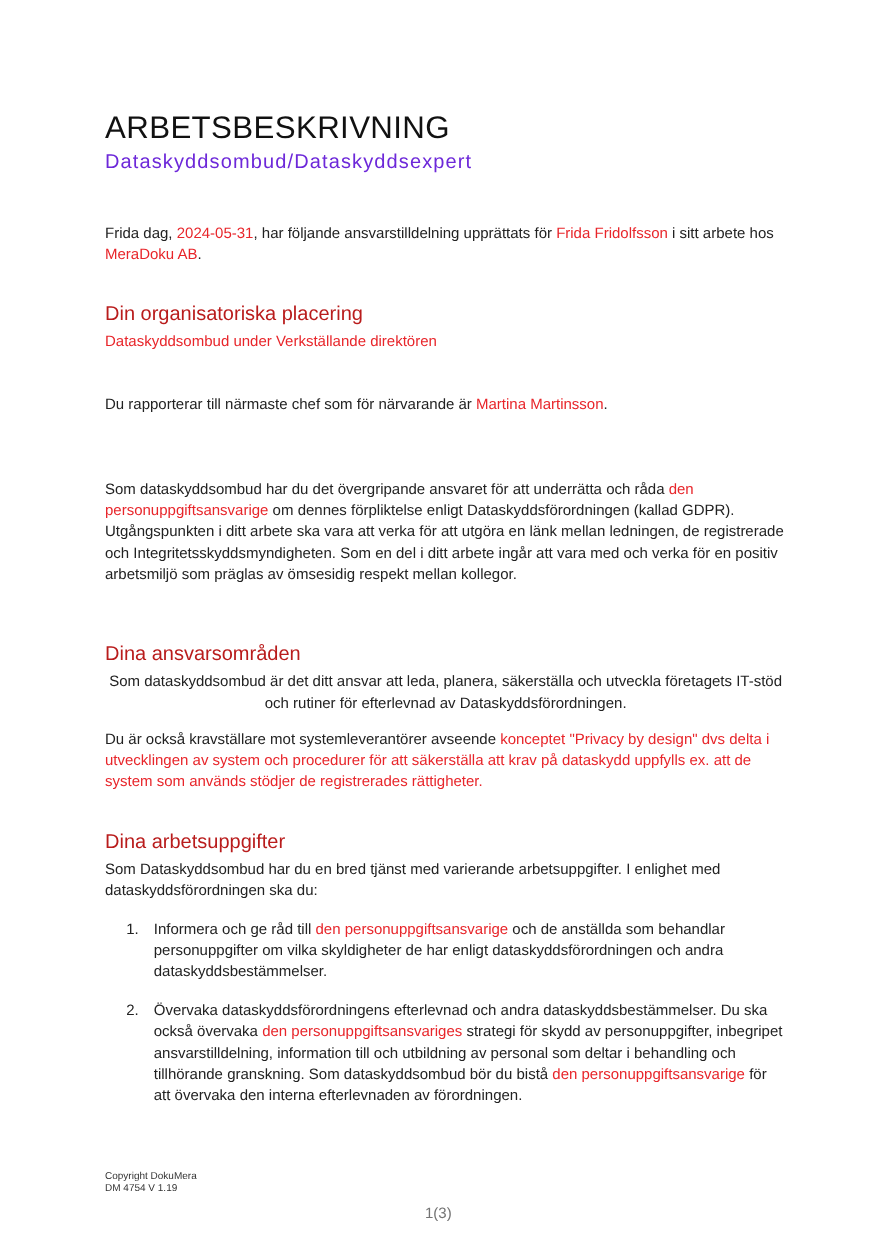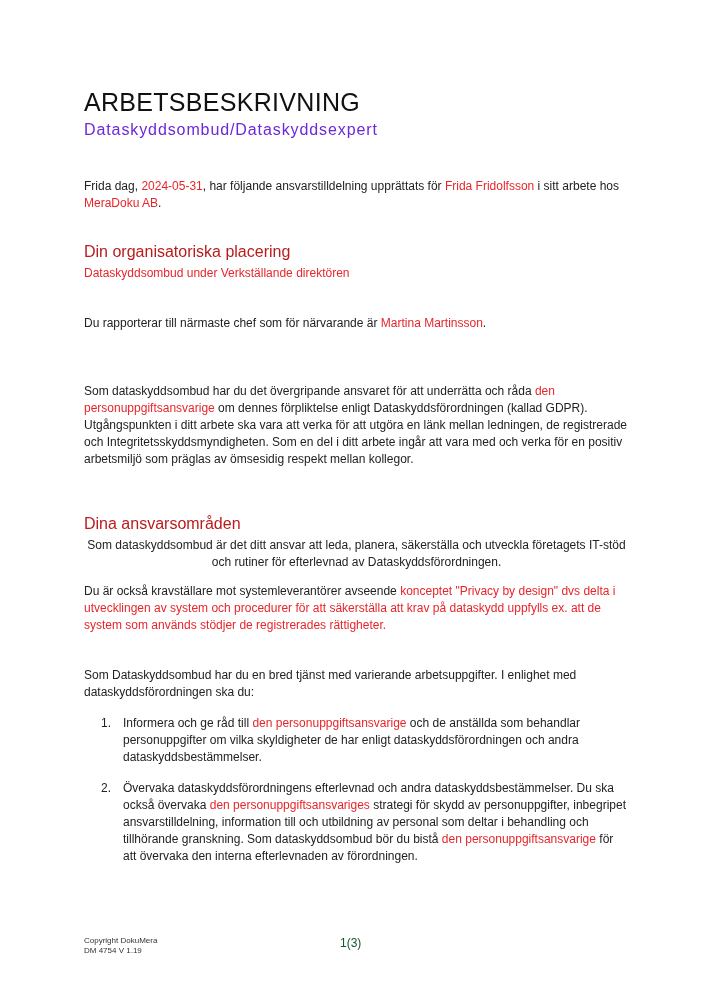--- a/index.html
+++ b/index.html
@@ -8,21 +8,21 @@
   .page { position: absolute; left: 84px; top: 0; width: 545px; }
   .title { position: absolute; top: 88px; left: 0; font-size: 25px; letter-spacing: 0.3px; color: #111; font-weight: normal; margin: 0; line-height: 28px; }
   .subtitle { position: absolute; top: 122px; left: 0; font-size: 16px; letter-spacing: 0.9px; color: #6d28d9; line-height: 16px; }
   .p { font-size: 12px; line-height: 17px; color: #222; margin: 0; }
   .red { color: #e8252a; }
   .h2 { font-size: 16px; line-height: 20px; color: #b91c1c; margin: 0; font-weight: normal; }
   .block { position: absolute; left: 0; width: 545px; }
   ol { margin: 0; padding: 0; list-style: none; }
   .li { position: relative; padding-left: 22px; font-size: 12px; line-height: 17px; }
   .li .num { position: absolute; left: 0; top: 0; }
-  .footer-page { position: absolute; top: 936px; left: 340px; font-size: 12px; color: #14532d; }
+  .footer-page { position: absolute; top: 963px; left: 340px; font-size: 12px; color: #737373; }
   .footer { position: absolute; left: 84px; top: 936px; font-size: 8px; line-height: 10px; color: #333; }
 </style>
 </head>
 <body>
 
 <div class="page">
   <h1 class="title">ARBETSBESKRIVNING</h1>
   <div class="subtitle">Dataskyddsombud/Dataskyddsexpert</div>
 
   <div class="block" style="top:178px;">
@@ -42,20 +42,21 @@
     <p class="p" style="margin-top:3px;"><span>Som dataskyddsombud har du det övergripande ansvaret för att underrätta och råda </span><span class="red">den personuppgiftsansvarige</span><span> om dennes förpliktelse enligt Dataskyddsförordningen (kallad GDPR). Utgångspunkten i ditt arbete ska vara att verka för att utgöra en länk mellan ledningen, de registrerade och Integritetsskyddsmyndigheten. Som en del i ditt arbete ingår att vara med och verka för en positiv arbetsmiljö som präglas av ömsesidig respekt mellan kollegor.</span></p>
   </div>
 
   <div class="block" style="top:514px;">
     <h2 class="h2">Dina ansvarsområden</h2>
     <p class="p" style="margin-top:3px;text-align:center;">Som dataskyddsombud är det ditt ansvar att leda, planera, säkerställa och utveckla företagets IT-stöd och rutiner för efterlevnad av Dataskyddsförordningen.</p>
     <p class="p" style="margin-top:12px;"><span>Du är också kravställare mot systemleverantörer avseende </span><span class="red">konceptet "Privacy by design" dvs delta i utvecklingen av system och procedurer för att säkerställa att krav på dataskydd uppfylls ex. att de system som används stödjer de registrerades rättigheter.</span></p>
   </div>
 
   <div class="block" style="top:664px;">
+    <h2 class="h2">Dina arbetsuppgifter</h2>
     <p class="p" style="margin-top:3px;">Som Dataskyddsombud har du en bred tjänst med varierande arbetsuppgifter. I enlighet med dataskyddsförordningen ska du:</p>
     <ol style="margin-top:14px; margin-left:17px;">
       <li class="li">
         <span class="num">1.</span>
         <span>Informera och ge råd till </span><span class="red">den personuppgiftsansvarige</span><span> och de anställda som behandlar personuppgifter om vilka skyldigheter de har enligt dataskyddsförordningen och andra dataskyddsbestämmelser.</span>
       </li>
       <li class="li" style="margin-top:14px;">
         <span class="num">2.</span>
         <span>Övervaka dataskyddsförordningens efterlevnad och andra dataskyddsbestämmelser. Du ska också övervaka </span><span class="red">den personuppgiftsansvariges</span><span> strategi för skydd av personuppgifter, inbegripet ansvarstilldelning, information till och utbildning av personal som deltar i behandling och tillhörande granskning. Som dataskyddsombud bör du bistå </span><span class="red">den personuppgiftsansvarige</span><span> för att övervaka den interna efterlevnaden av förordningen.</span>
       </li>

